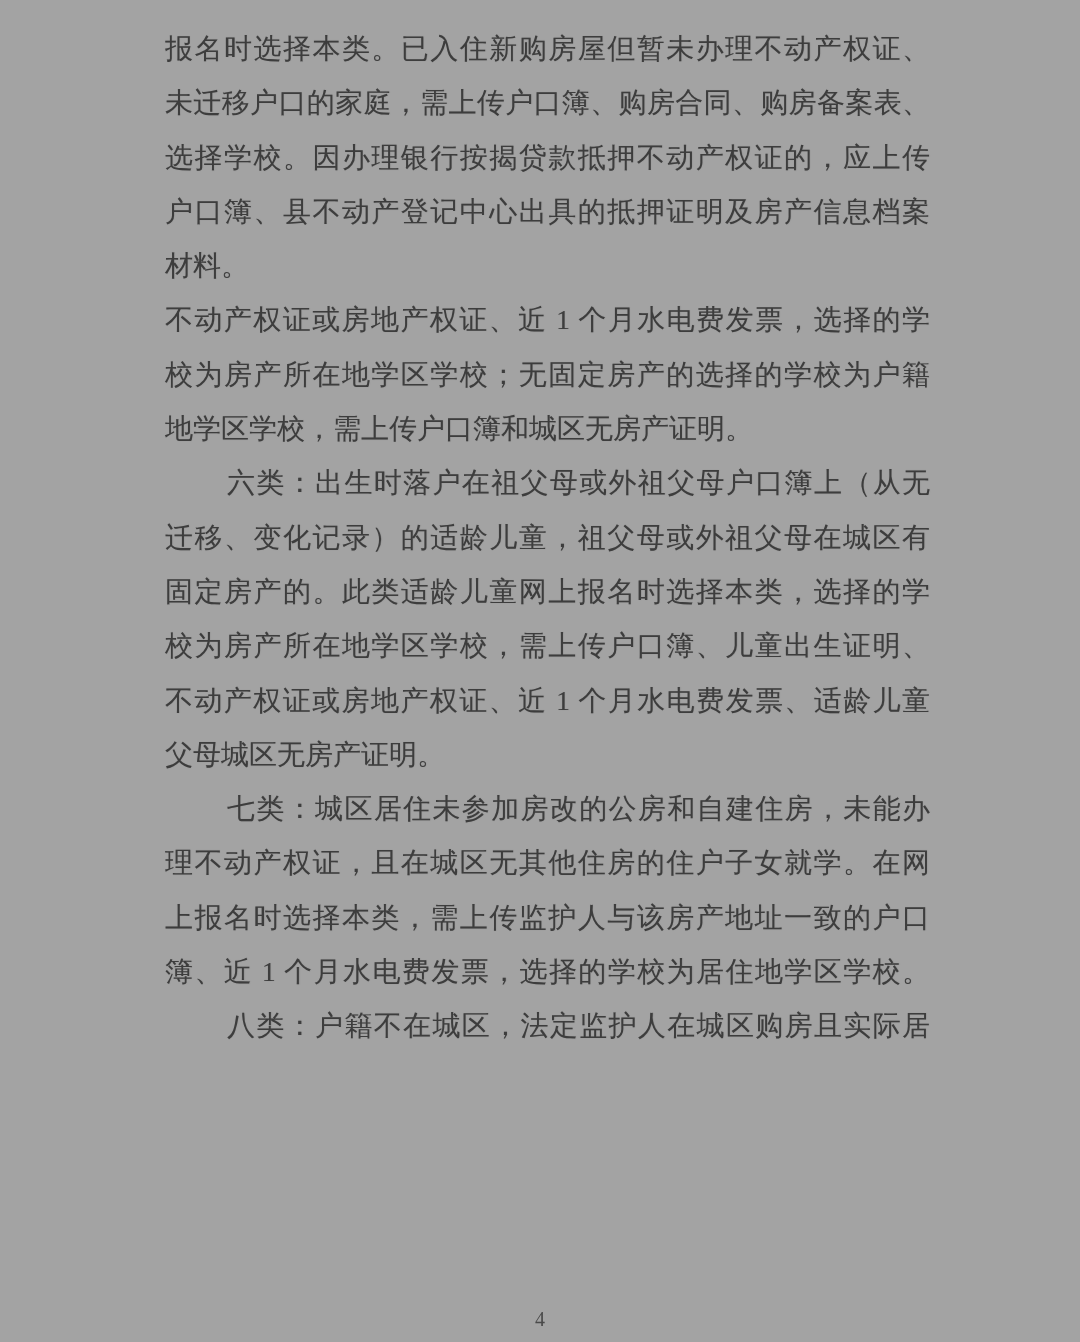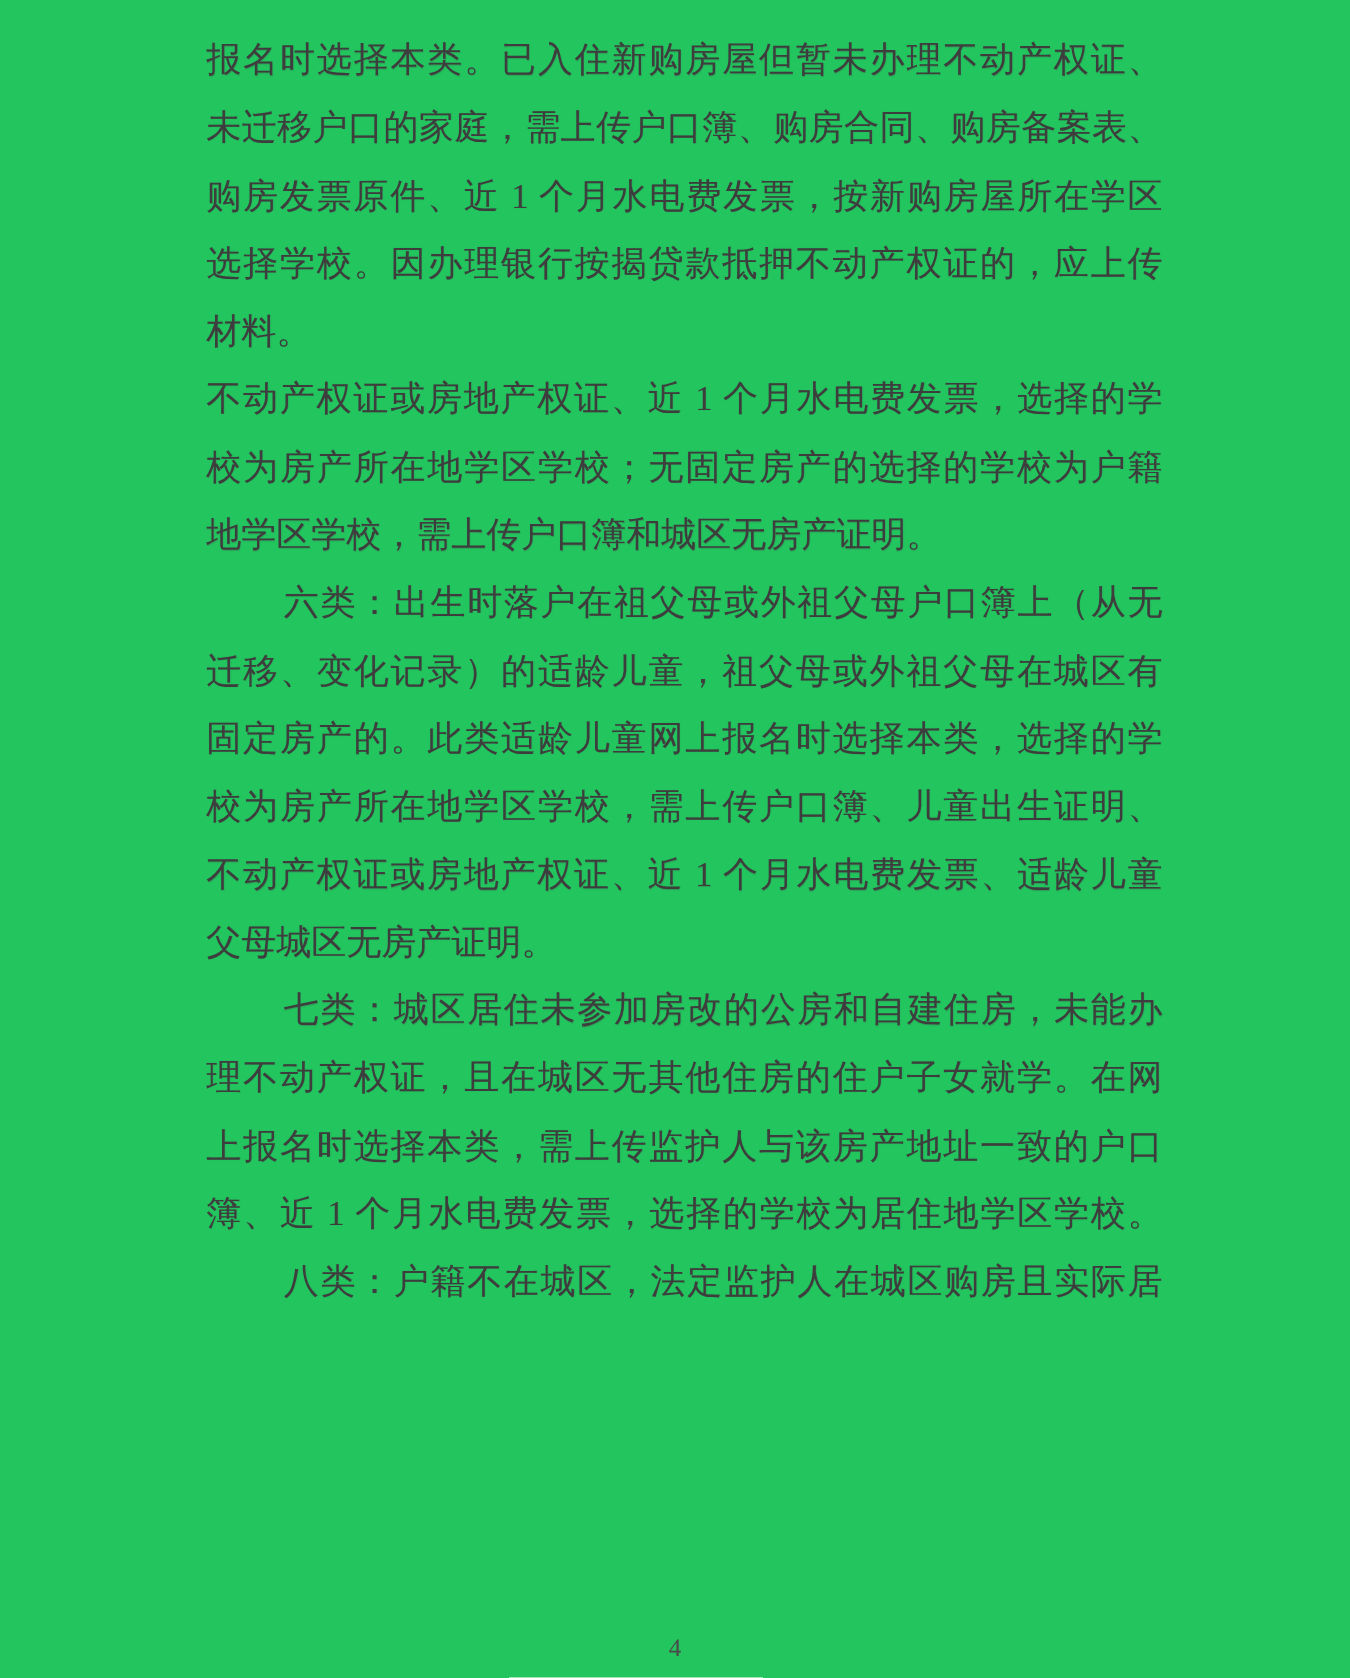--- a/index.html
+++ b/index.html
@@ -4,21 +4,21 @@
 <style>
   html, body {
     margin: 0;
     padding: 0;
     background: #ffffff;
   }
   .page {
     position: relative;
     width: 1080px;
     height: 1342px;
-    background: #22c55e;
+    background: #a3a3a3;
     overflow: hidden;
     font-family: "Liberation Serif", "DejaVu Serif", serif;
   }
   .text-block {
     position: absolute;
     left: 165px;
     top: 22px;
     width: 765px;
   }
   .line {
@@ -51,22 +51,22 @@
     font-family: "Liberation Serif", "DejaVu Serif", serif;
   }
 </style>
 </head>
 <body>
 
 <div class="page">
   <div class="text-block">
     <div class="line">报名时选择本类。已入住新购房屋但暂未办理不动产权证、</div>
     <div class="line">未迁移户口的家庭，需上传户口簿、购房合同、购房备案表、</div>
-    <div class="line">购房发票原件、近 1 个月水电费发票，按新购房屋所在学区</div>
     <div class="line">选择学校。因办理银行按揭贷款抵押不动产权证的，应上传</div>
+    <div class="line">户口簿、县不动产登记中心出具的抵押证明及房产信息档案</div>
     <div class="line plain">材料。</div>
     <div class="line">不动产权证或房地产权证、近 1 个月水电费发票，选择的学</div>
     <div class="line">校为房产所在地学区学校；无固定房产的选择的学校为户籍</div>
     <div class="line plain">地学区学校，需上传户口簿和城区无房产证明。</div>
     <div class="line indent">六类：出生时落户在祖父母或外祖父母户口簿上（从无</div>
     <div class="line">迁移、变化记录）的适龄儿童，祖父母或外祖父母在城区有</div>
     <div class="line">固定房产的。此类适龄儿童网上报名时选择本类，选择的学</div>
     <div class="line">校为房产所在地学区学校，需上传户口簿、儿童出生证明、</div>
     <div class="line">不动产权证或房地产权证、近 1 个月水电费发票、适龄儿童</div>
     <div class="line plain">父母城区无房产证明。</div>

